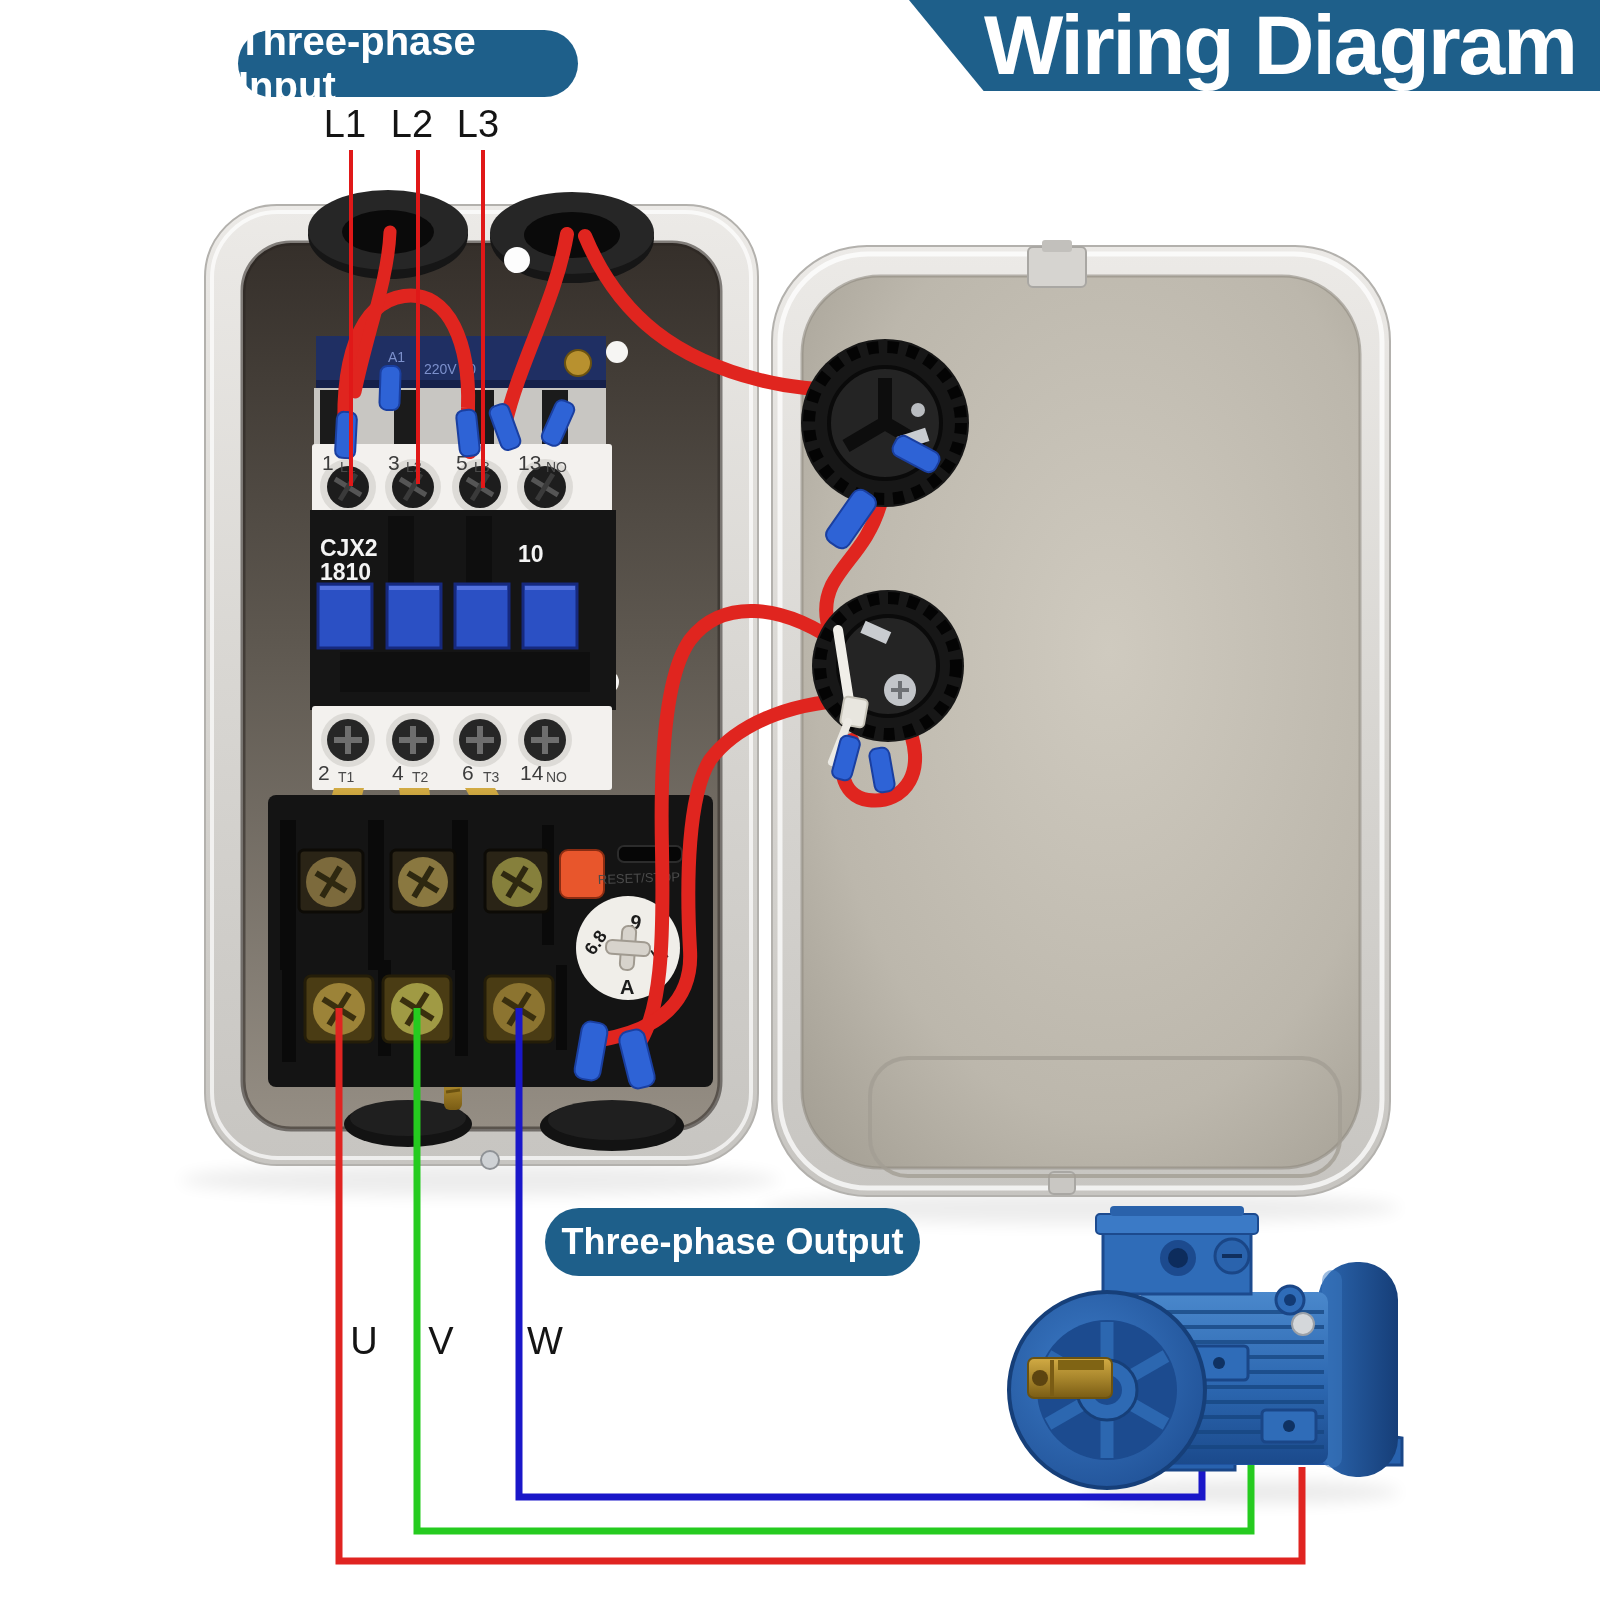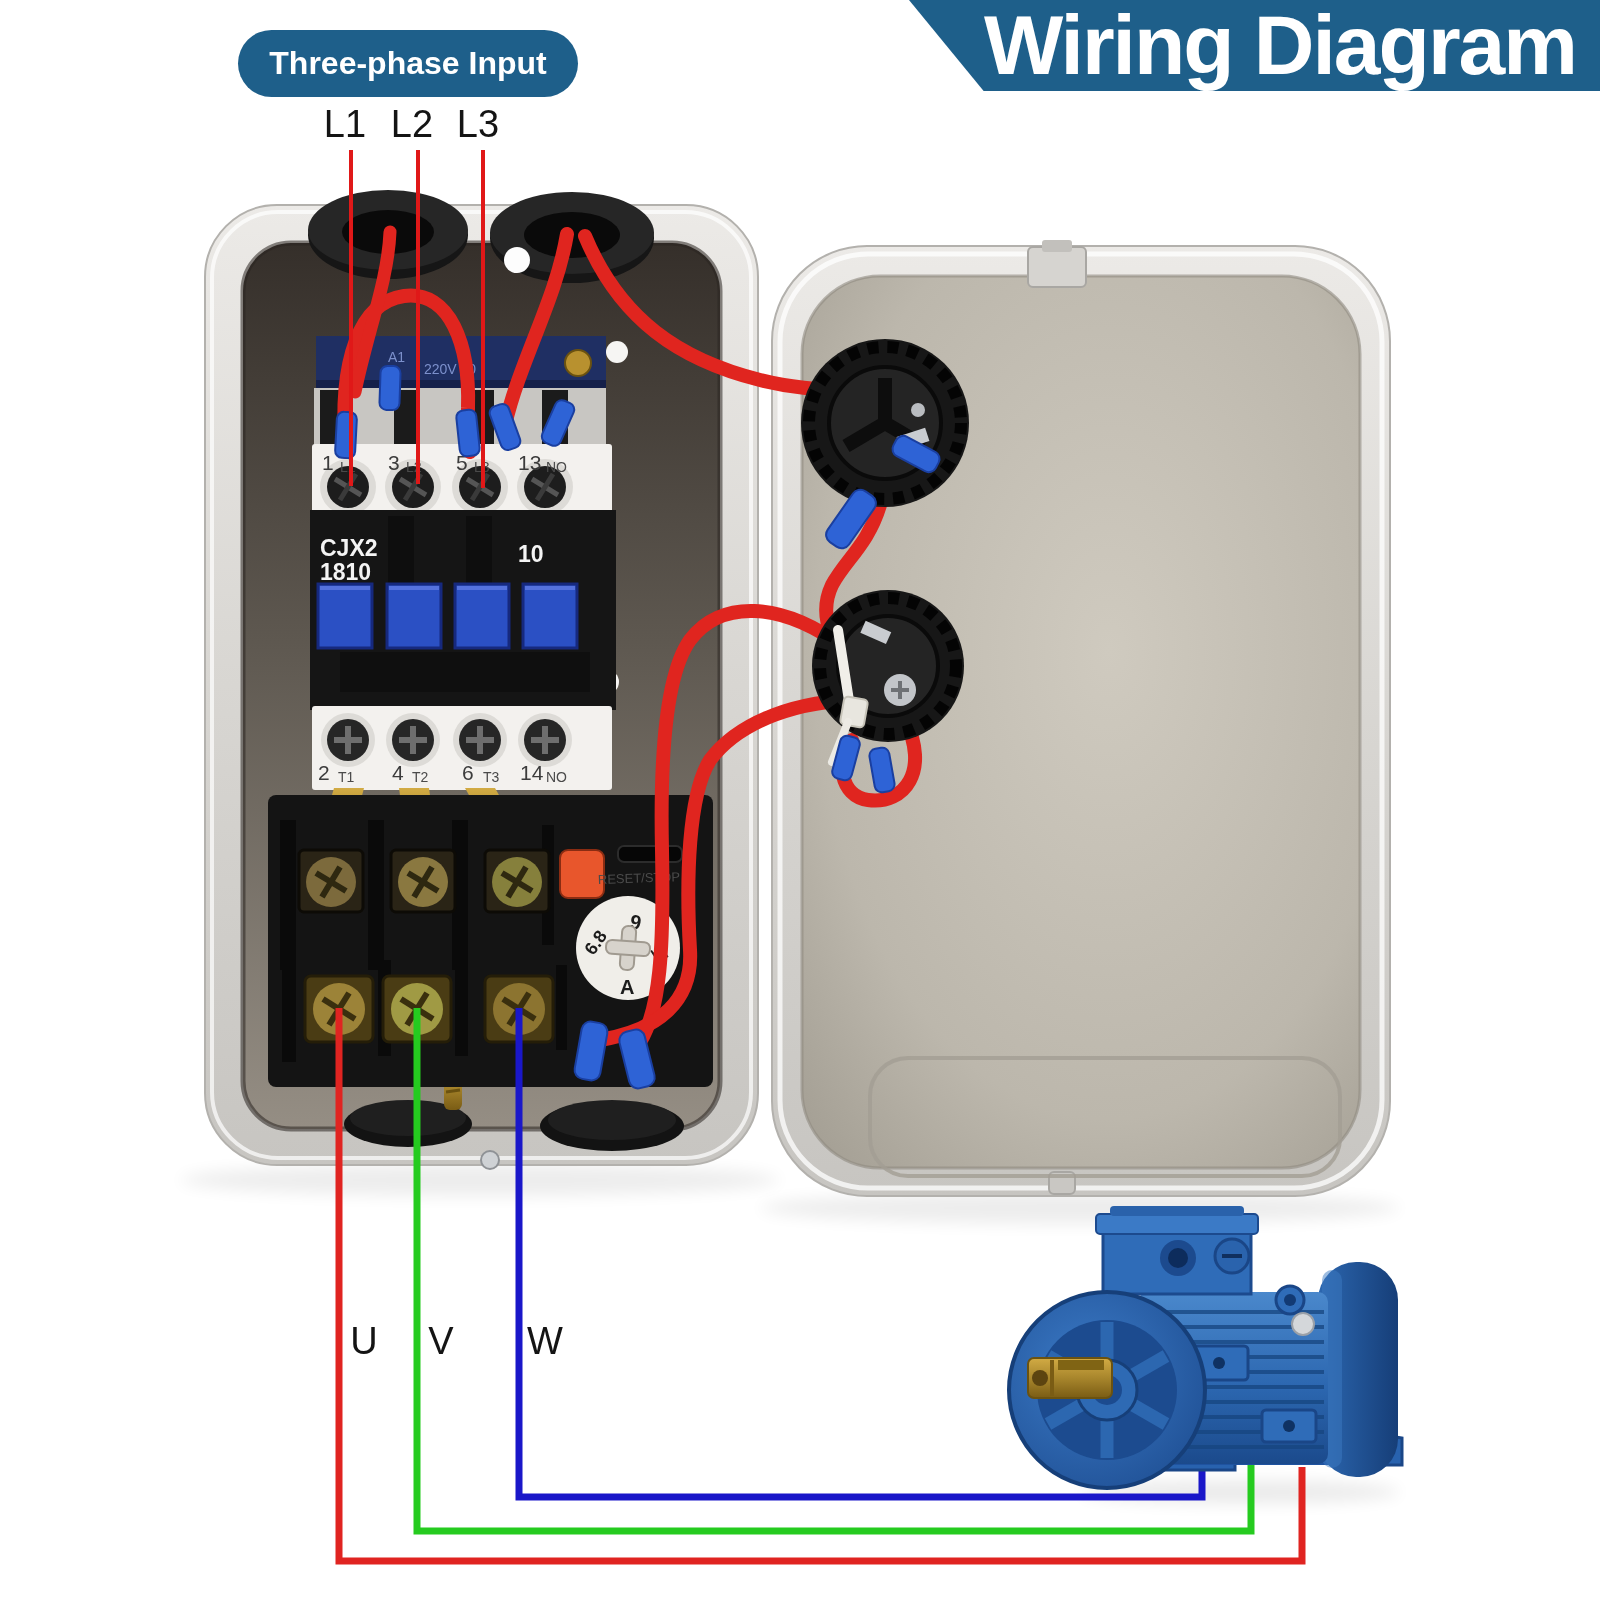--- a/index.html
+++ b/index.html
@@ -4,21 +4,21 @@
 <style>
   html,body{margin:0;padding:0;background:#ffffff;}
   .canvas{position:relative;width:1600px;height:1600px;background:#ffffff;overflow:hidden;
           font-family:"Liberation Sans", sans-serif;}
   .canvas svg{position:absolute;left:0;top:0;}
   .banner{position:absolute;left:909px;top:0;width:691px;height:91px;background:#1e5f8a;
           clip-path:polygon(0 0,100% 0,100% 100%,10.8% 100%);
           display:flex;align-items:center;justify-content:flex-end;padding:0;box-sizing:border-box;}
   .banner span{color:#ffffff;font-size:84px;font-weight:700;letter-spacing:-2px;padding-right:24px;line-height:103px;}
   .pill{position:absolute;background:#1e5f8a;border-radius:40px;display:flex;align-items:center;justify-content:center;}
-  .pill span{color:#ffffff;font-size:32px;font-weight:700;letter-spacing:0px;}
+  .pill span{color:#ffffff;font-size:40px;font-weight:700;letter-spacing:0px;}
   .pill-in{left:238px;top:30px;width:340px;height:67px;}
   .pill-out{left:545px;top:1208px;width:375px;height:68px;}
   .phase{position:absolute;font-size:38px;color:#141414;transform:translateX(-50%);}
   .svgtxt{font-family:"Liberation Sans", sans-serif;}
 </style>
 </head>
 <body>
 
 <div class="canvas">
 
@@ -452,17 +452,20 @@
   <span>Wiring Diagram</span>
 </div>
 
 <div class="pill pill-in">
   <span>Three-phase Input</span>
 </div>
 <div class="phase" style="left:345px;top:103px;">L1</div>
 <div class="phase" style="left:412px;top:103px;">L2</div>
 <div class="phase" style="left:478px;top:103px;">L3</div>
 
+<div class="pill pill-out">
+  <span style="font-size:36px;">Three-phase Output</span>
+</div>
 <div class="phase" style="left:364px;top:1320px;">U</div>
 <div class="phase" style="left:441px;top:1320px;">V</div>
 <div class="phase" style="left:545px;top:1320px;">W</div>
 
 </div>
 
 </body></html>

